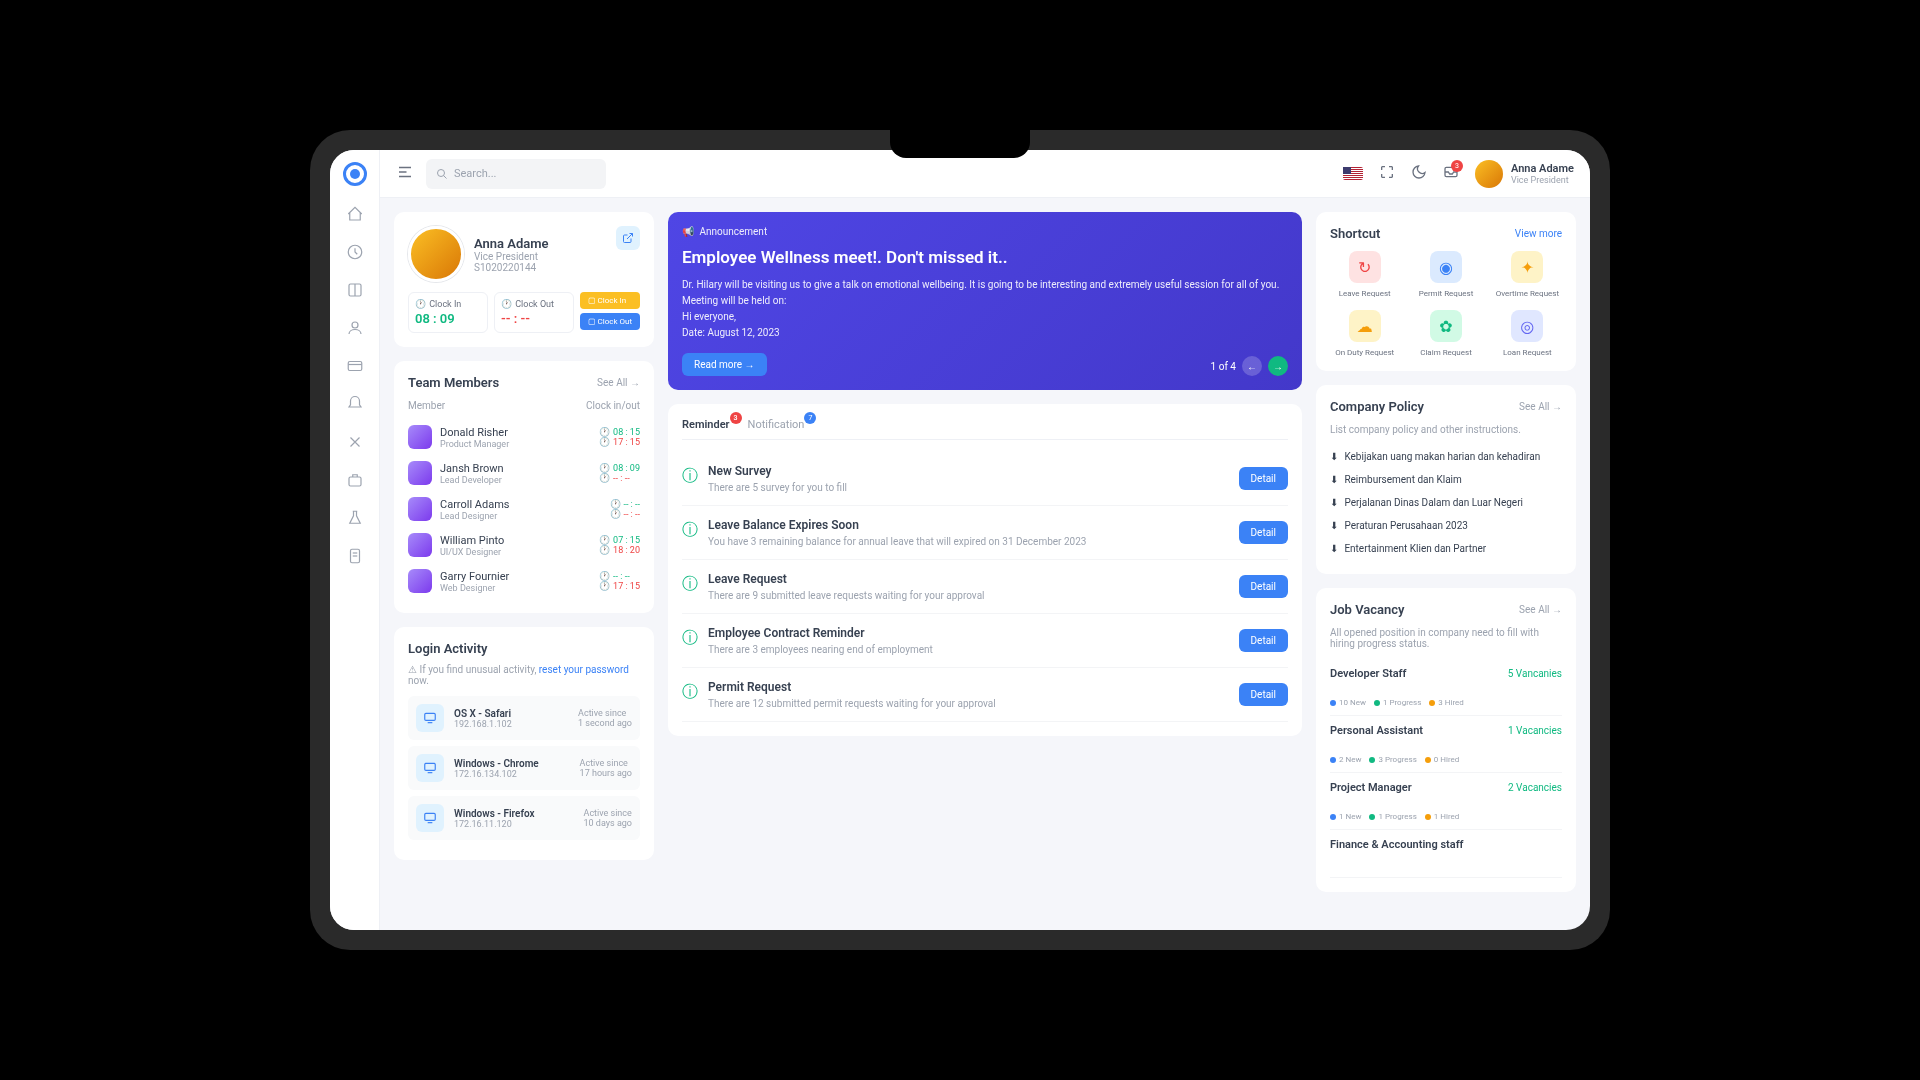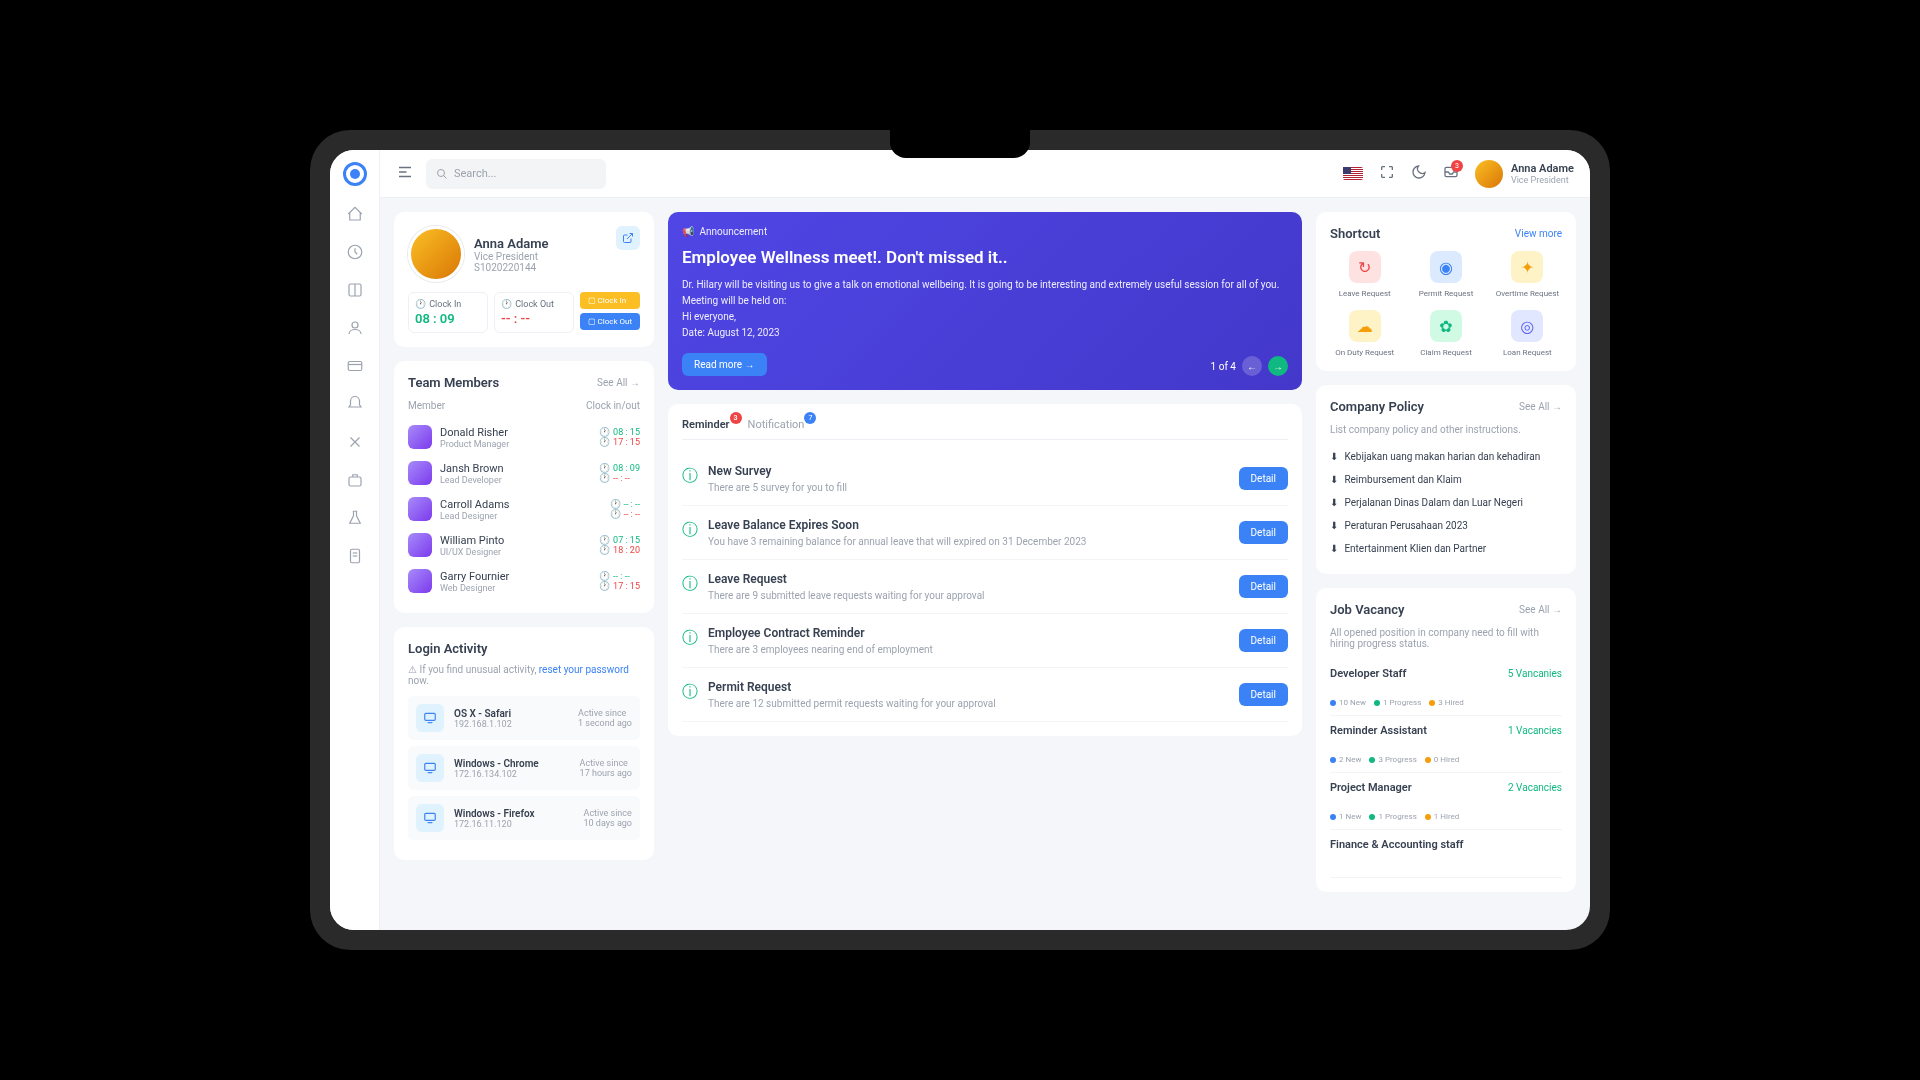--- a/index.html
+++ b/index.html
@@ -505,21 +505,21 @@
                     <div class="vac-count">5 Vancanies</div>
                   </div>
                   <div class="vac-stats">
                     <div class="vac-stat"><span class="dot blue"></span>10 New</div>
                     <div class="vac-stat"><span class="dot green"></span>1 Progress</div>
                     <div class="vac-stat"><span class="dot yellow"></span>3 Hired</div>
                   </div>
                 </div>
                 <div class="vacancy-item">
                   <div class="vac-hdr">
-                    <div class="vac-title">Reminder Assistant</div>
+                    <div class="vac-title">Personal Assistant</div>
                     <div class="vac-count">1 Vacancies</div>
                   </div>
                   <div class="vac-stats">
                     <div class="vac-stat"><span class="dot blue"></span>2 New</div>
                     <div class="vac-stat"><span class="dot green"></span>3 Progress</div>
                     <div class="vac-stat"><span class="dot yellow"></span>0 Hired</div>
                   </div>
                 </div>
                 <div class="vacancy-item">
                   <div class="vac-hdr">

